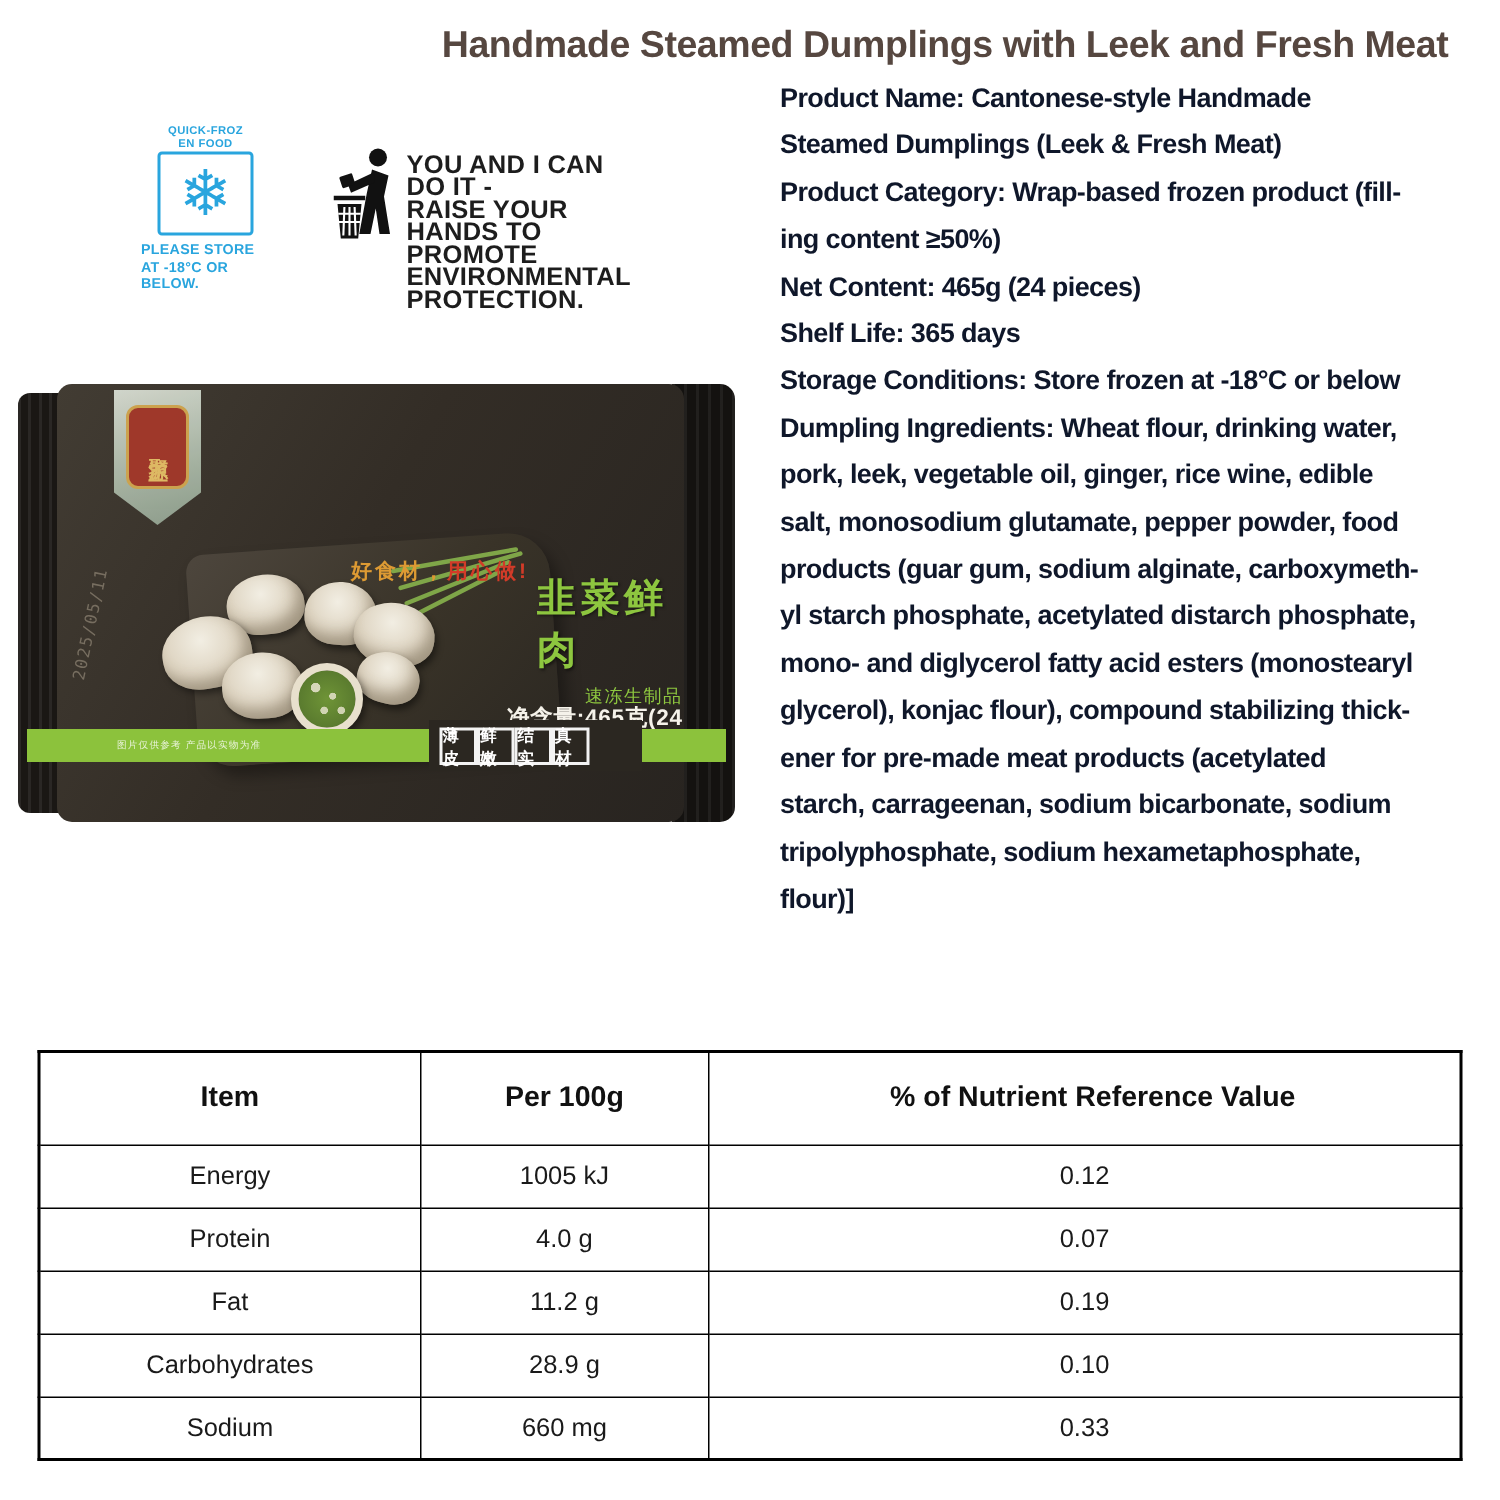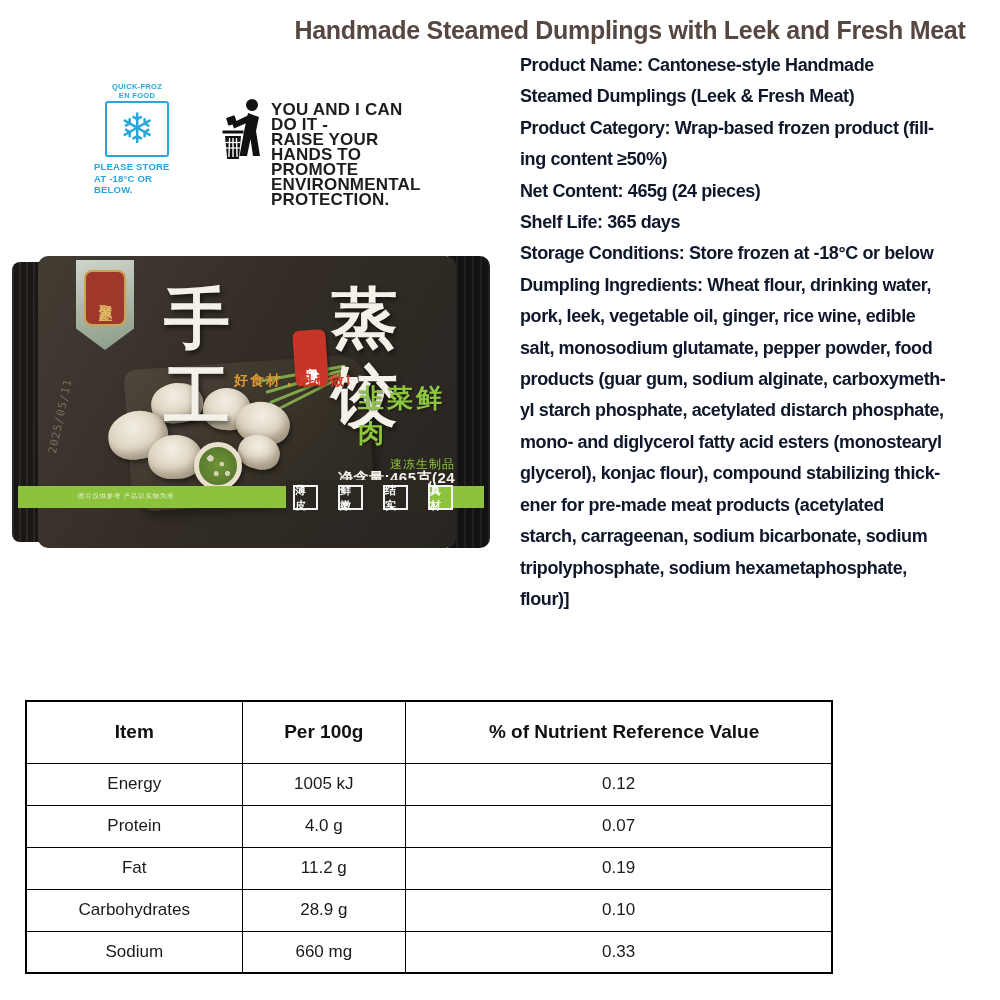--- a/index.html
+++ b/index.html
@@ -71,35 +71,35 @@
       radial-gradient(circle at 45% 70%, rgba(235,230,210,.8) 7%, rgba(0,0,0,0) 8%),
       radial-gradient(circle at 75% 70%, rgba(235,230,210,.8) 6%, rgba(0,0,0,0) 7%),
       radial-gradient(#6f9437 0%, #54742c 90%);
     box-shadow:2px 3px 5px rgba(0,0,0,.45); }
 
   .pkg-type { position:absolute; left:352px; top:200px; font-size:12px; font-weight:400; color:#8dc63f; letter-spacing:1px; }
   .pkg-net  { position:absolute; left:300px; top:213px; font-size:15px; font-weight:700; color:#f5f2ea; letter-spacing:.5px; }
 
   .green-stripe { position:absolute; left:6px; top:230px; width:466px; height:22px; background:#8cc23c; }
   .badge-patch  { position:absolute; left:274px; top:224px; width:142px; height:34px; background:#2b2721; }
-  .feature-badges { position:absolute; left:281px; top:229px; display:flex; gap:20px; }
+  .feature-badges { position:absolute; left:281px; top:229px; display:flex; gap:0; }
   .feature-badge { width:25px; height:25px; border:2px solid #f3f3f3; display:flex; align-items:center;
     justify-content:center; color:#fff; font-size:11px; font-weight:700; }
   .pkg-disclaimer { position:absolute; left:66px; top:236px; font-size:8px; color:rgba(255,255,255,.8);
     transform:scale(.8); transform-origin:0 0; letter-spacing:1px; }
   .date-code { position:absolute; left:34px; top:196px; font-family:"DejaVu Sans Mono",monospace;
     font-size:11px; color:#776e60; transform:rotate(-78deg); transform-origin:0 0; letter-spacing:1px; }
 
   
   #details { left:520px; top:50px; width:468px; }
   #details .dline { font-size:18px; font-weight:700; color:#0f172a; line-height:31.4px;
     letter-spacing:-0.4px; white-space:nowrap; }
 
   
-  #nutrition { left:25px; top:700px; width:808px; border-collapse:collapse; table-layout:fixed;
+  #nutrition { left:25px; top:700px; width:950px; border-collapse:collapse; table-layout:fixed;
     border:2px solid #000; }
   #nutrition th, #nutrition td { border:1px solid #000; text-align:center; vertical-align:middle; color:#111; }
   #nutrition th { height:62px; font-size:19px; font-weight:700; }
   #nutrition td { height:42px; font-size:17px; font-weight:400; color:#1a1a1a; }
   .col-item { width:26.8%; } .col-per { width:20.3%; } .col-nrv { width:52.9%;padding-left:11px; }
 </style>
 </head>
 <body>
 
 <div class="abs" id="page-title">Handmade Steamed Dumplings with Leek and Fresh Meat</div>
@@ -152,27 +152,20 @@
     <div class="chive" style="left:231px; top:139px; transform:rotate(-27deg); width:68px;"></div>
 
     <div class="dumpling" style="left:113px; top:127px; width:52px; height:40px; transform:rotate(-6deg);"></div>
     <div class="dumpling" style="left:165px; top:132px; width:48px; height:42px; transform:rotate(4deg);"></div>
     <div class="dumpling" style="left:198px; top:146px; width:54px; height:42px; transform:rotate(10deg);"></div>
     <div class="dumpling" style="left:70px; top:155px; width:60px; height:48px; transform:rotate(-10deg);"></div>
     <div class="dumpling" style="left:110px; top:179px; width:54px; height:44px; transform:rotate(-2deg);"></div>
     <div class="dumpling" style="left:200px; top:179px; width:42px; height:34px; transform:rotate(14deg);"></div>
     <div class="dumpling-cut" style="left:156px; top:186px;"></div>
 
-    <div class="calligraphy">
-      <span class="callig-char">手工</span>
-      <span class="style-badge">
-          <span>粤式</span>
-        </span>
-      <span class="callig-char">蒸饺</span>
-    </div>
     <div class="slogan">
       <span class="gold">好食材，</span><span class="red">用心做!</span>
     </div>
     <div class="variety">韭菜鲜肉</div>
     <div class="pkg-type">速冻生制品</div>
     <div class="pkg-net">净含量:465克(24只装)</div>
   </div>
 
   <div class="brand-banner">
     <div class="brand-seal">

